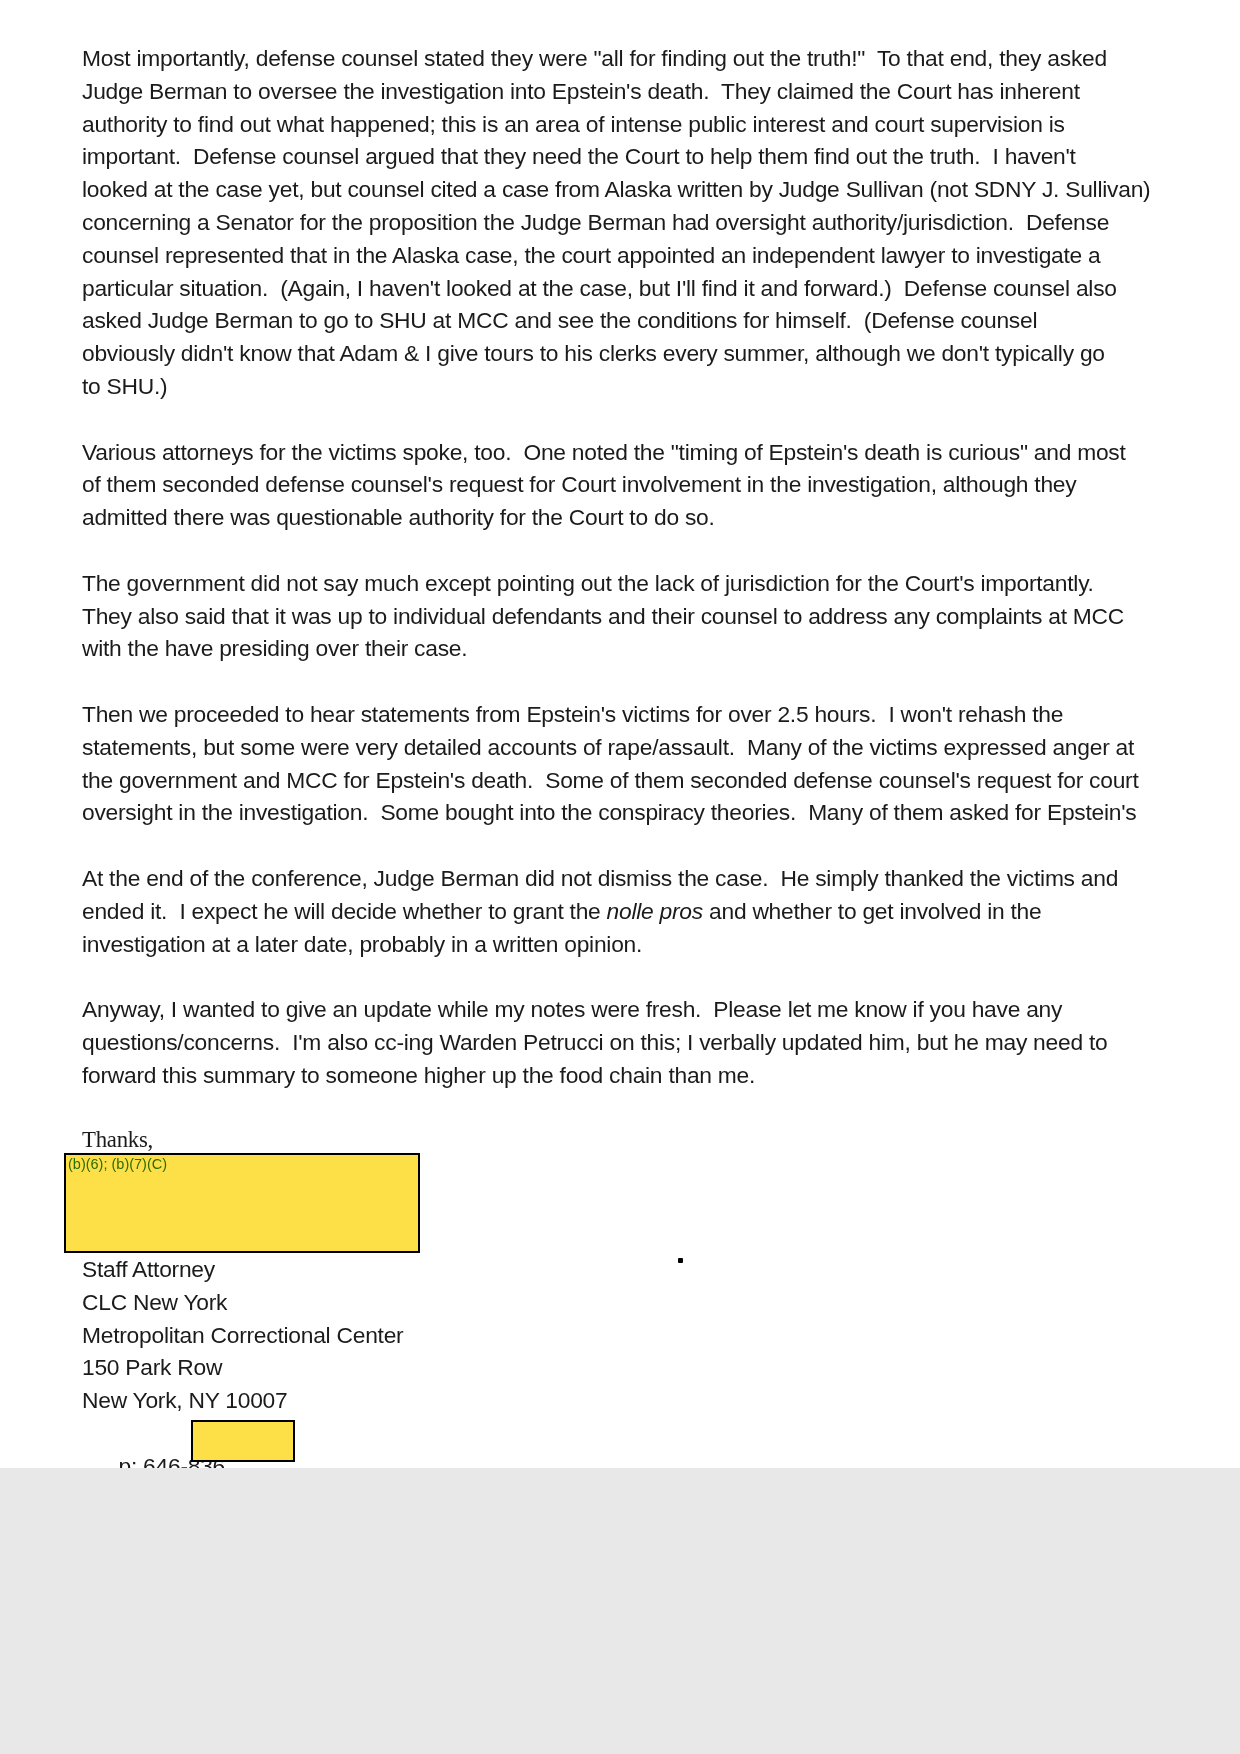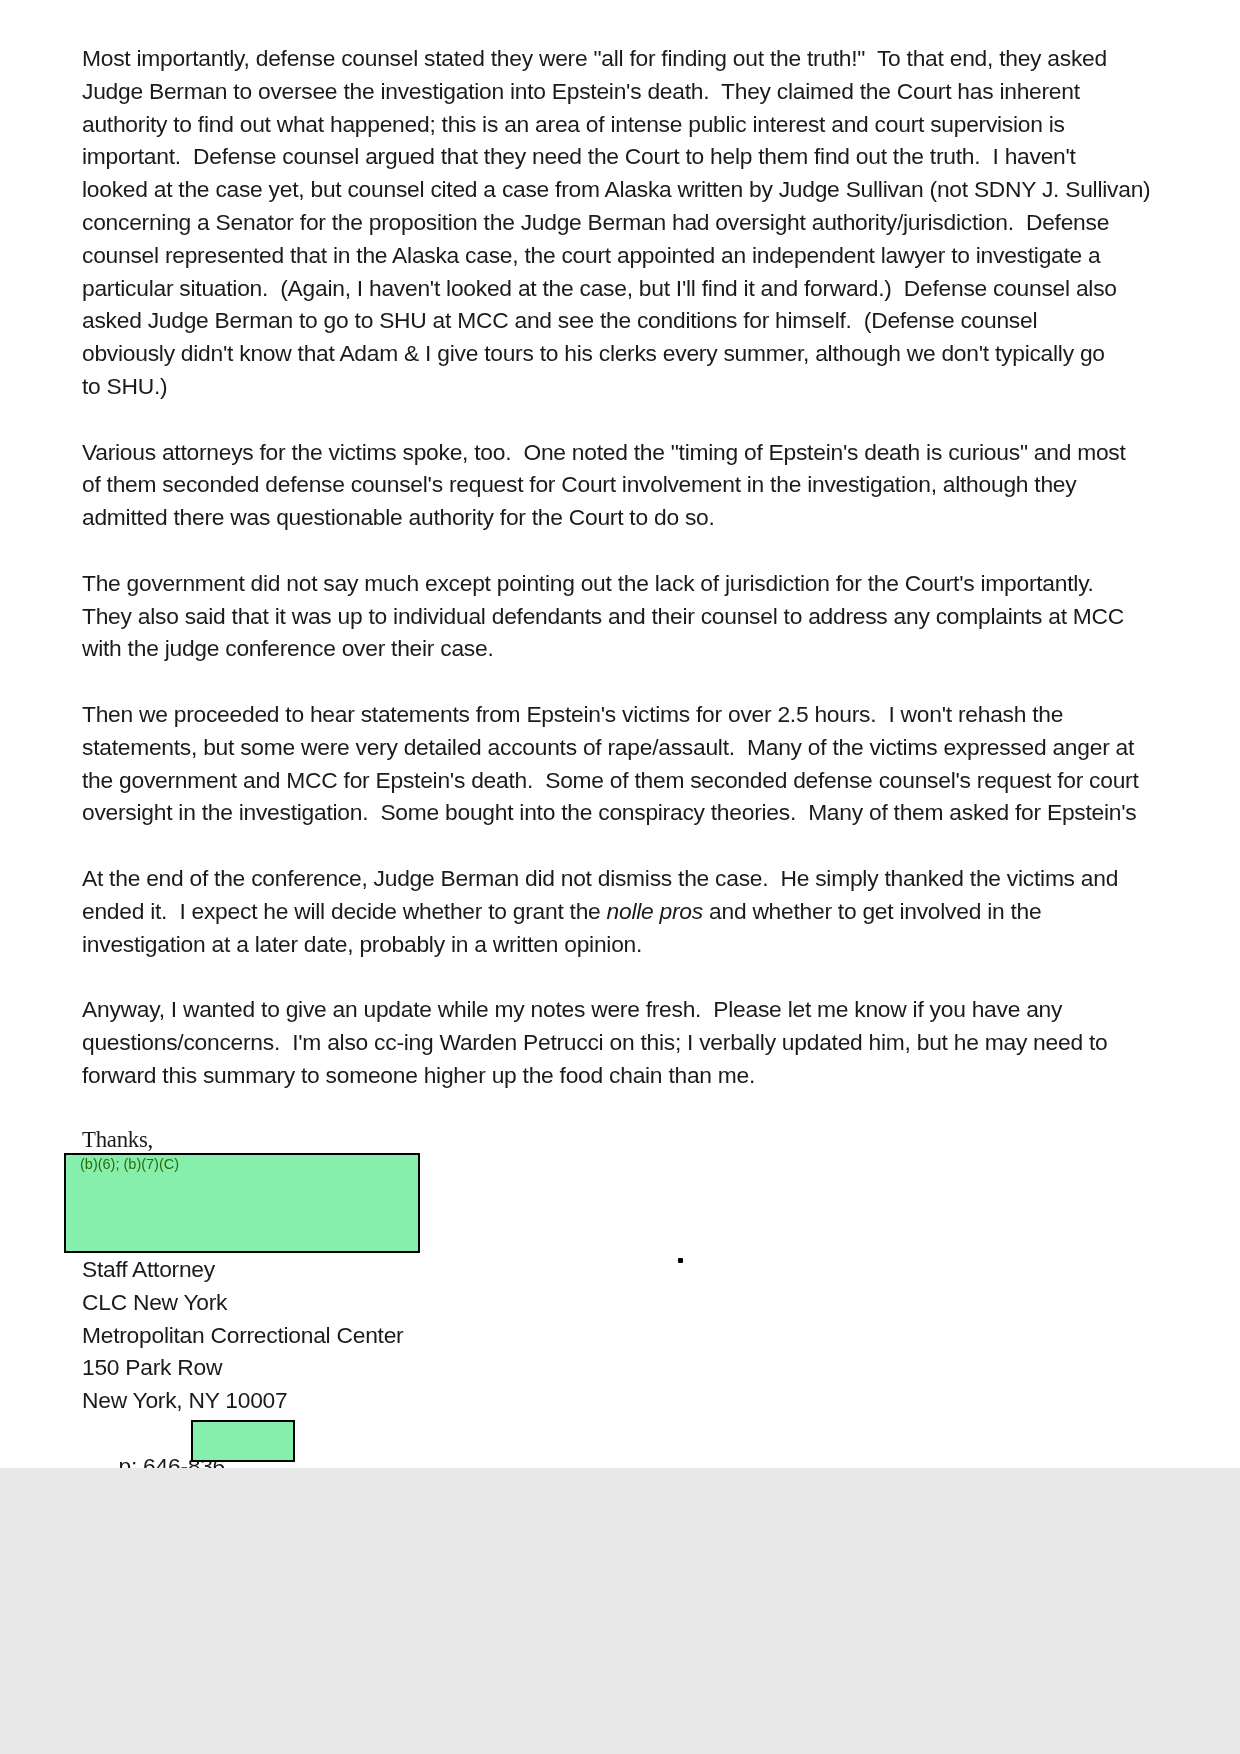--- a/index.html
+++ b/index.html
@@ -22,23 +22,22 @@
   .line {
     white-space: pre;
     font-size: 22.8px;
     line-height: 32.8px;
     letter-spacing: -0.25px;
   }
   .it { font-style: italic; }
   .closing { margin-bottom: 0; font-family: Liberation Serif, serif; }
   .redaction-box {
     box-sizing: border-box;
-    background: #86efac;
+    background: #fde047;
     border: 2px solid #000000;
-    padding-left: 12px;
   }
   .redaction-label {
     font-size: 14.5px;
     line-height: 16px;
     letter-spacing: 0;
     color: #2d6b0a;
     white-space: pre;
     padding: 1px 0 0 2px;
   }
   .sig-box {
@@ -98,21 +97,21 @@
           <div class="line">to SHU.)</div>
         </div>
         <div class="para">
           <div class="line">Various attorneys for the victims spoke, too.  One noted the "timing of Epstein's death is curious" and most</div>
           <div class="line">of them seconded defense counsel's request for Court involvement in the investigation, although they</div>
           <div class="line">admitted there was questionable authority for the Court to do so.</div>
         </div>
         <div class="para">
           <div class="line">The government did not say much except pointing out the lack of jurisdiction for the Court's importantly.</div>
           <div class="line">They also said that it was up to individual defendants and their counsel to address any complaints at MCC</div>
-          <div class="line">with the judge conference over their case.</div>
+          <div class="line">with the have presiding over their case.</div>
         </div>
         <div class="para">
           <div class="line">Then we proceeded to hear statements from Epstein's victims for over 2.5 hours.  I won't rehash the</div>
           <div class="line">statements, but some were very detailed accounts of rape/assault.  Many of the victims expressed anger at</div>
           <div class="line">the government and MCC for Epstein's death.  Some of them seconded defense counsel's request for court</div>
           <div class="line">oversight in the investigation.  Some bought into the conspiracy theories.  Many of them asked for Epstein's</div>
         </div>
         <div class="para">
           <div class="line">At the end of the conference, Judge Berman did not dismiss the case.  He simply thanked the victims and</div>
           <div class="line"><span>ended it.  I expect he will decide whether to grant the </span><span class="it">nolle pros</span><span> and whether to get involved in the</span></div>

